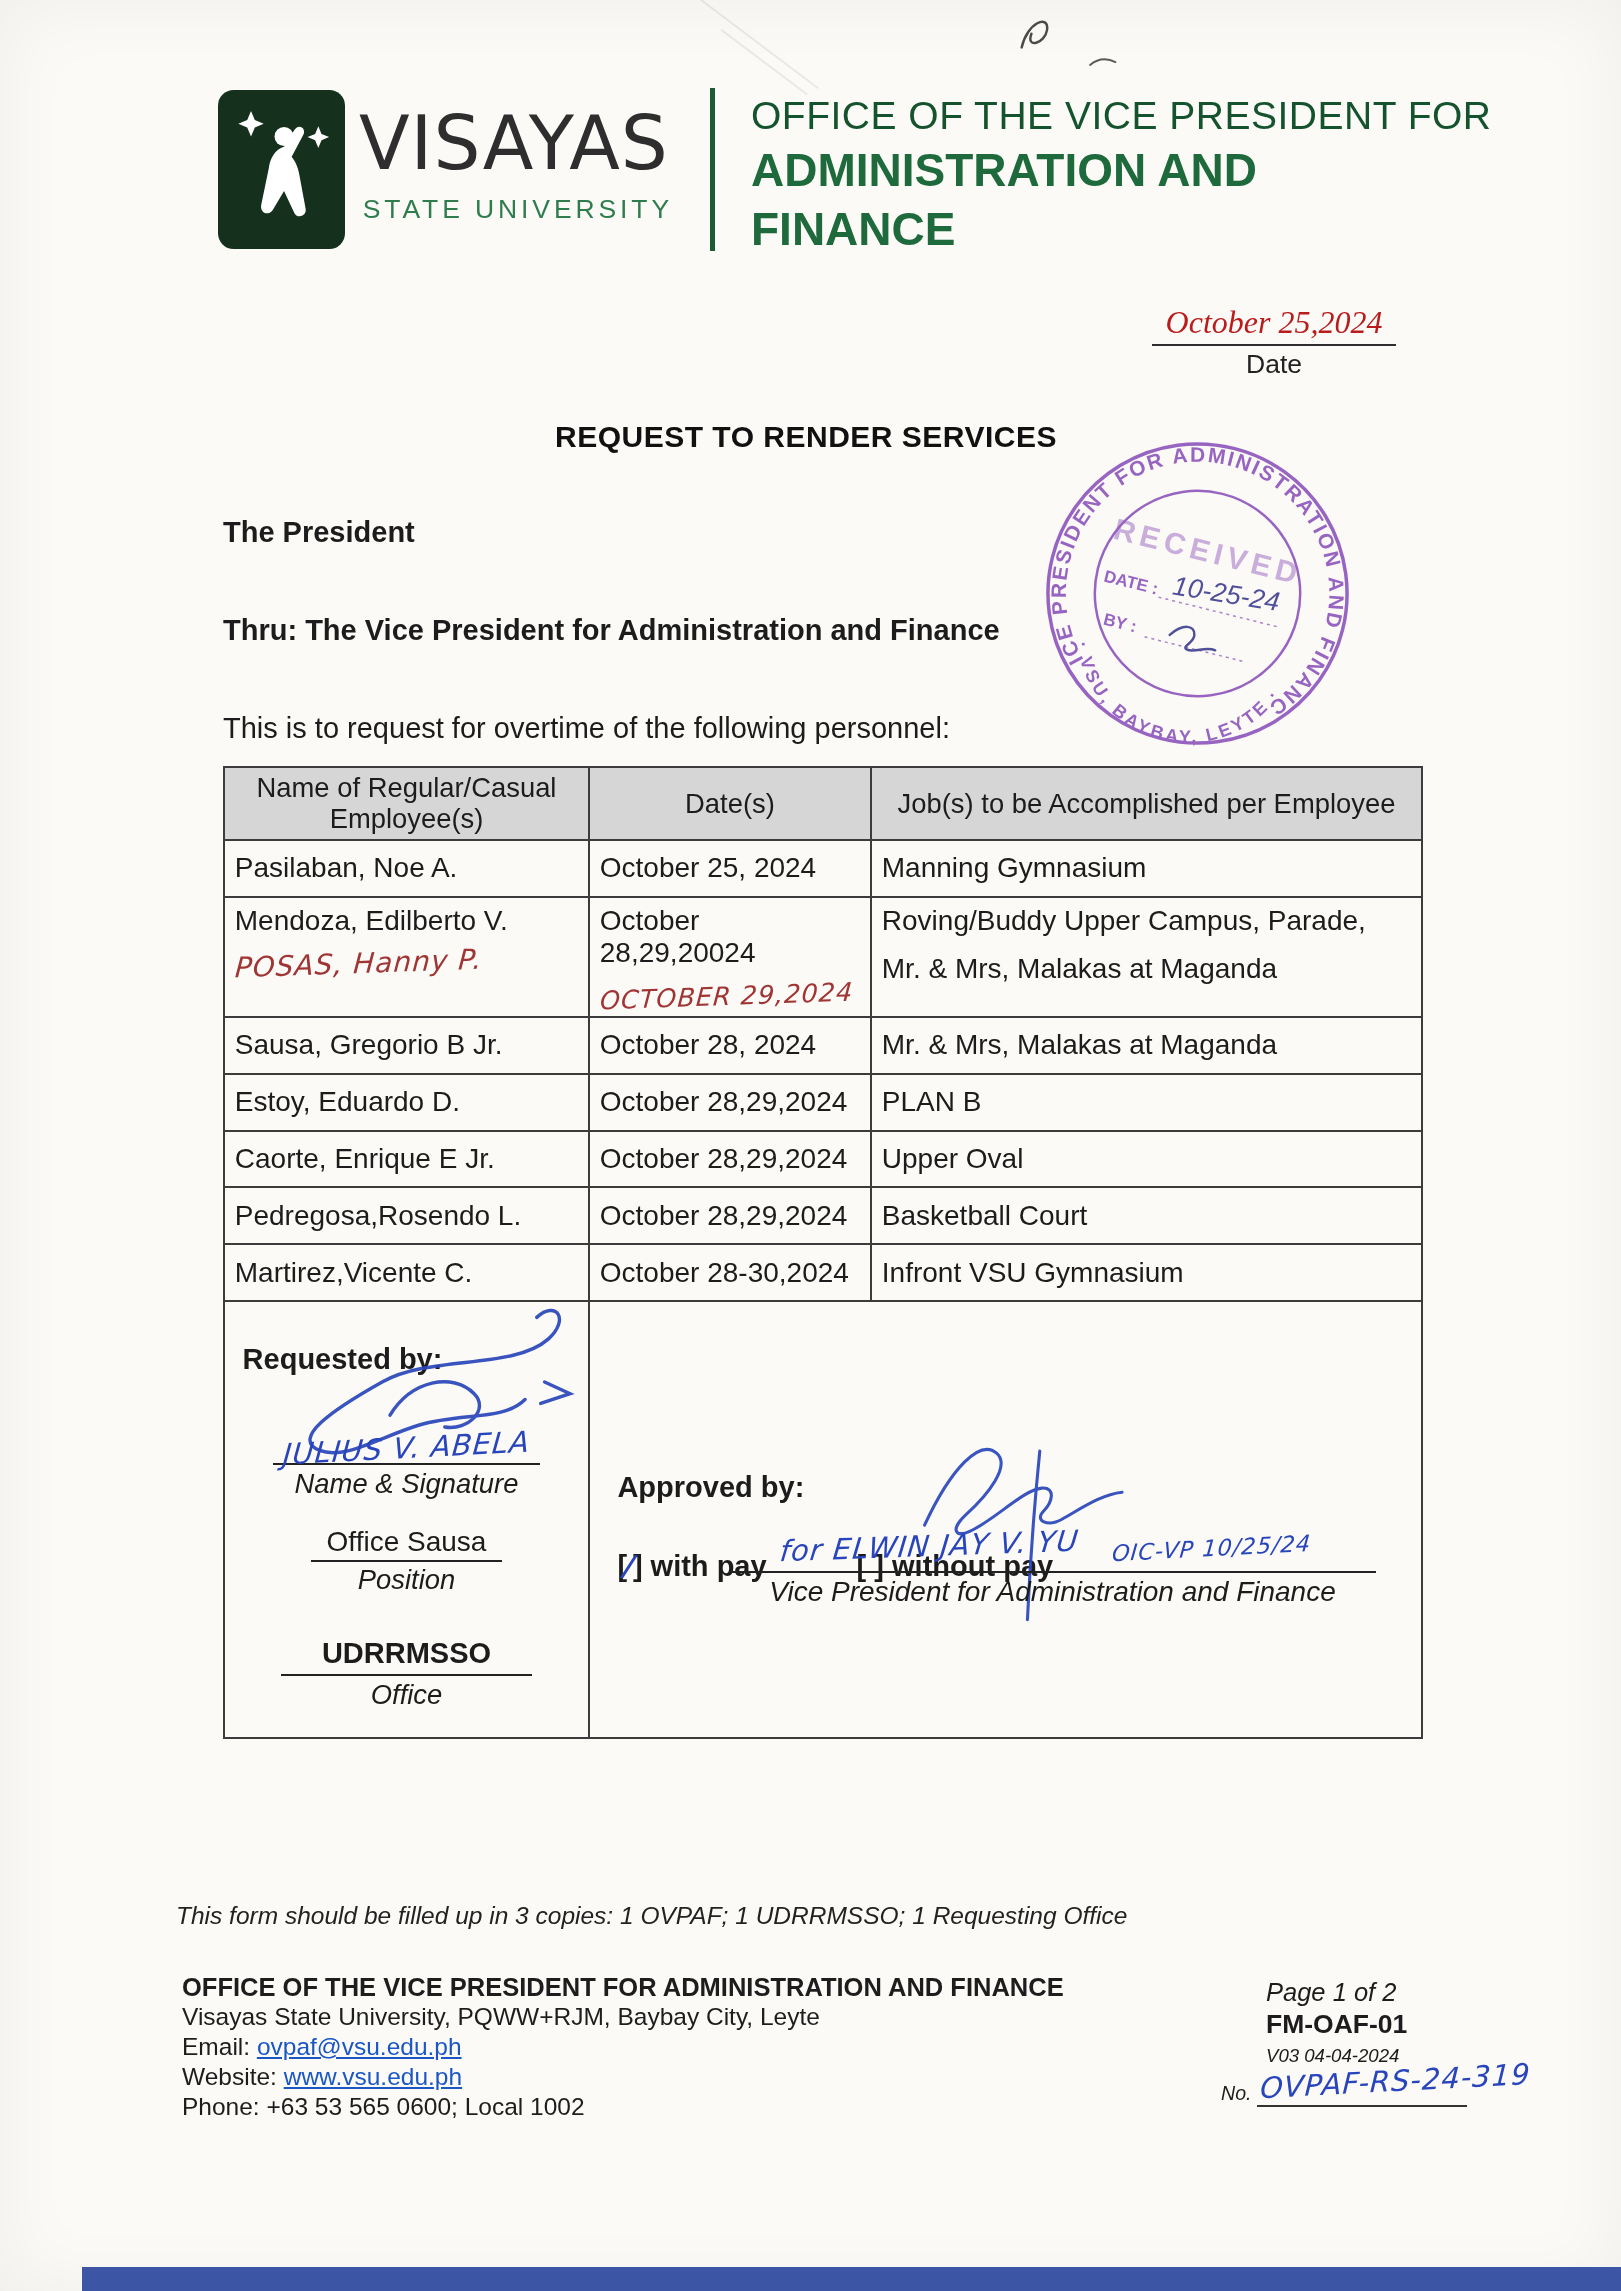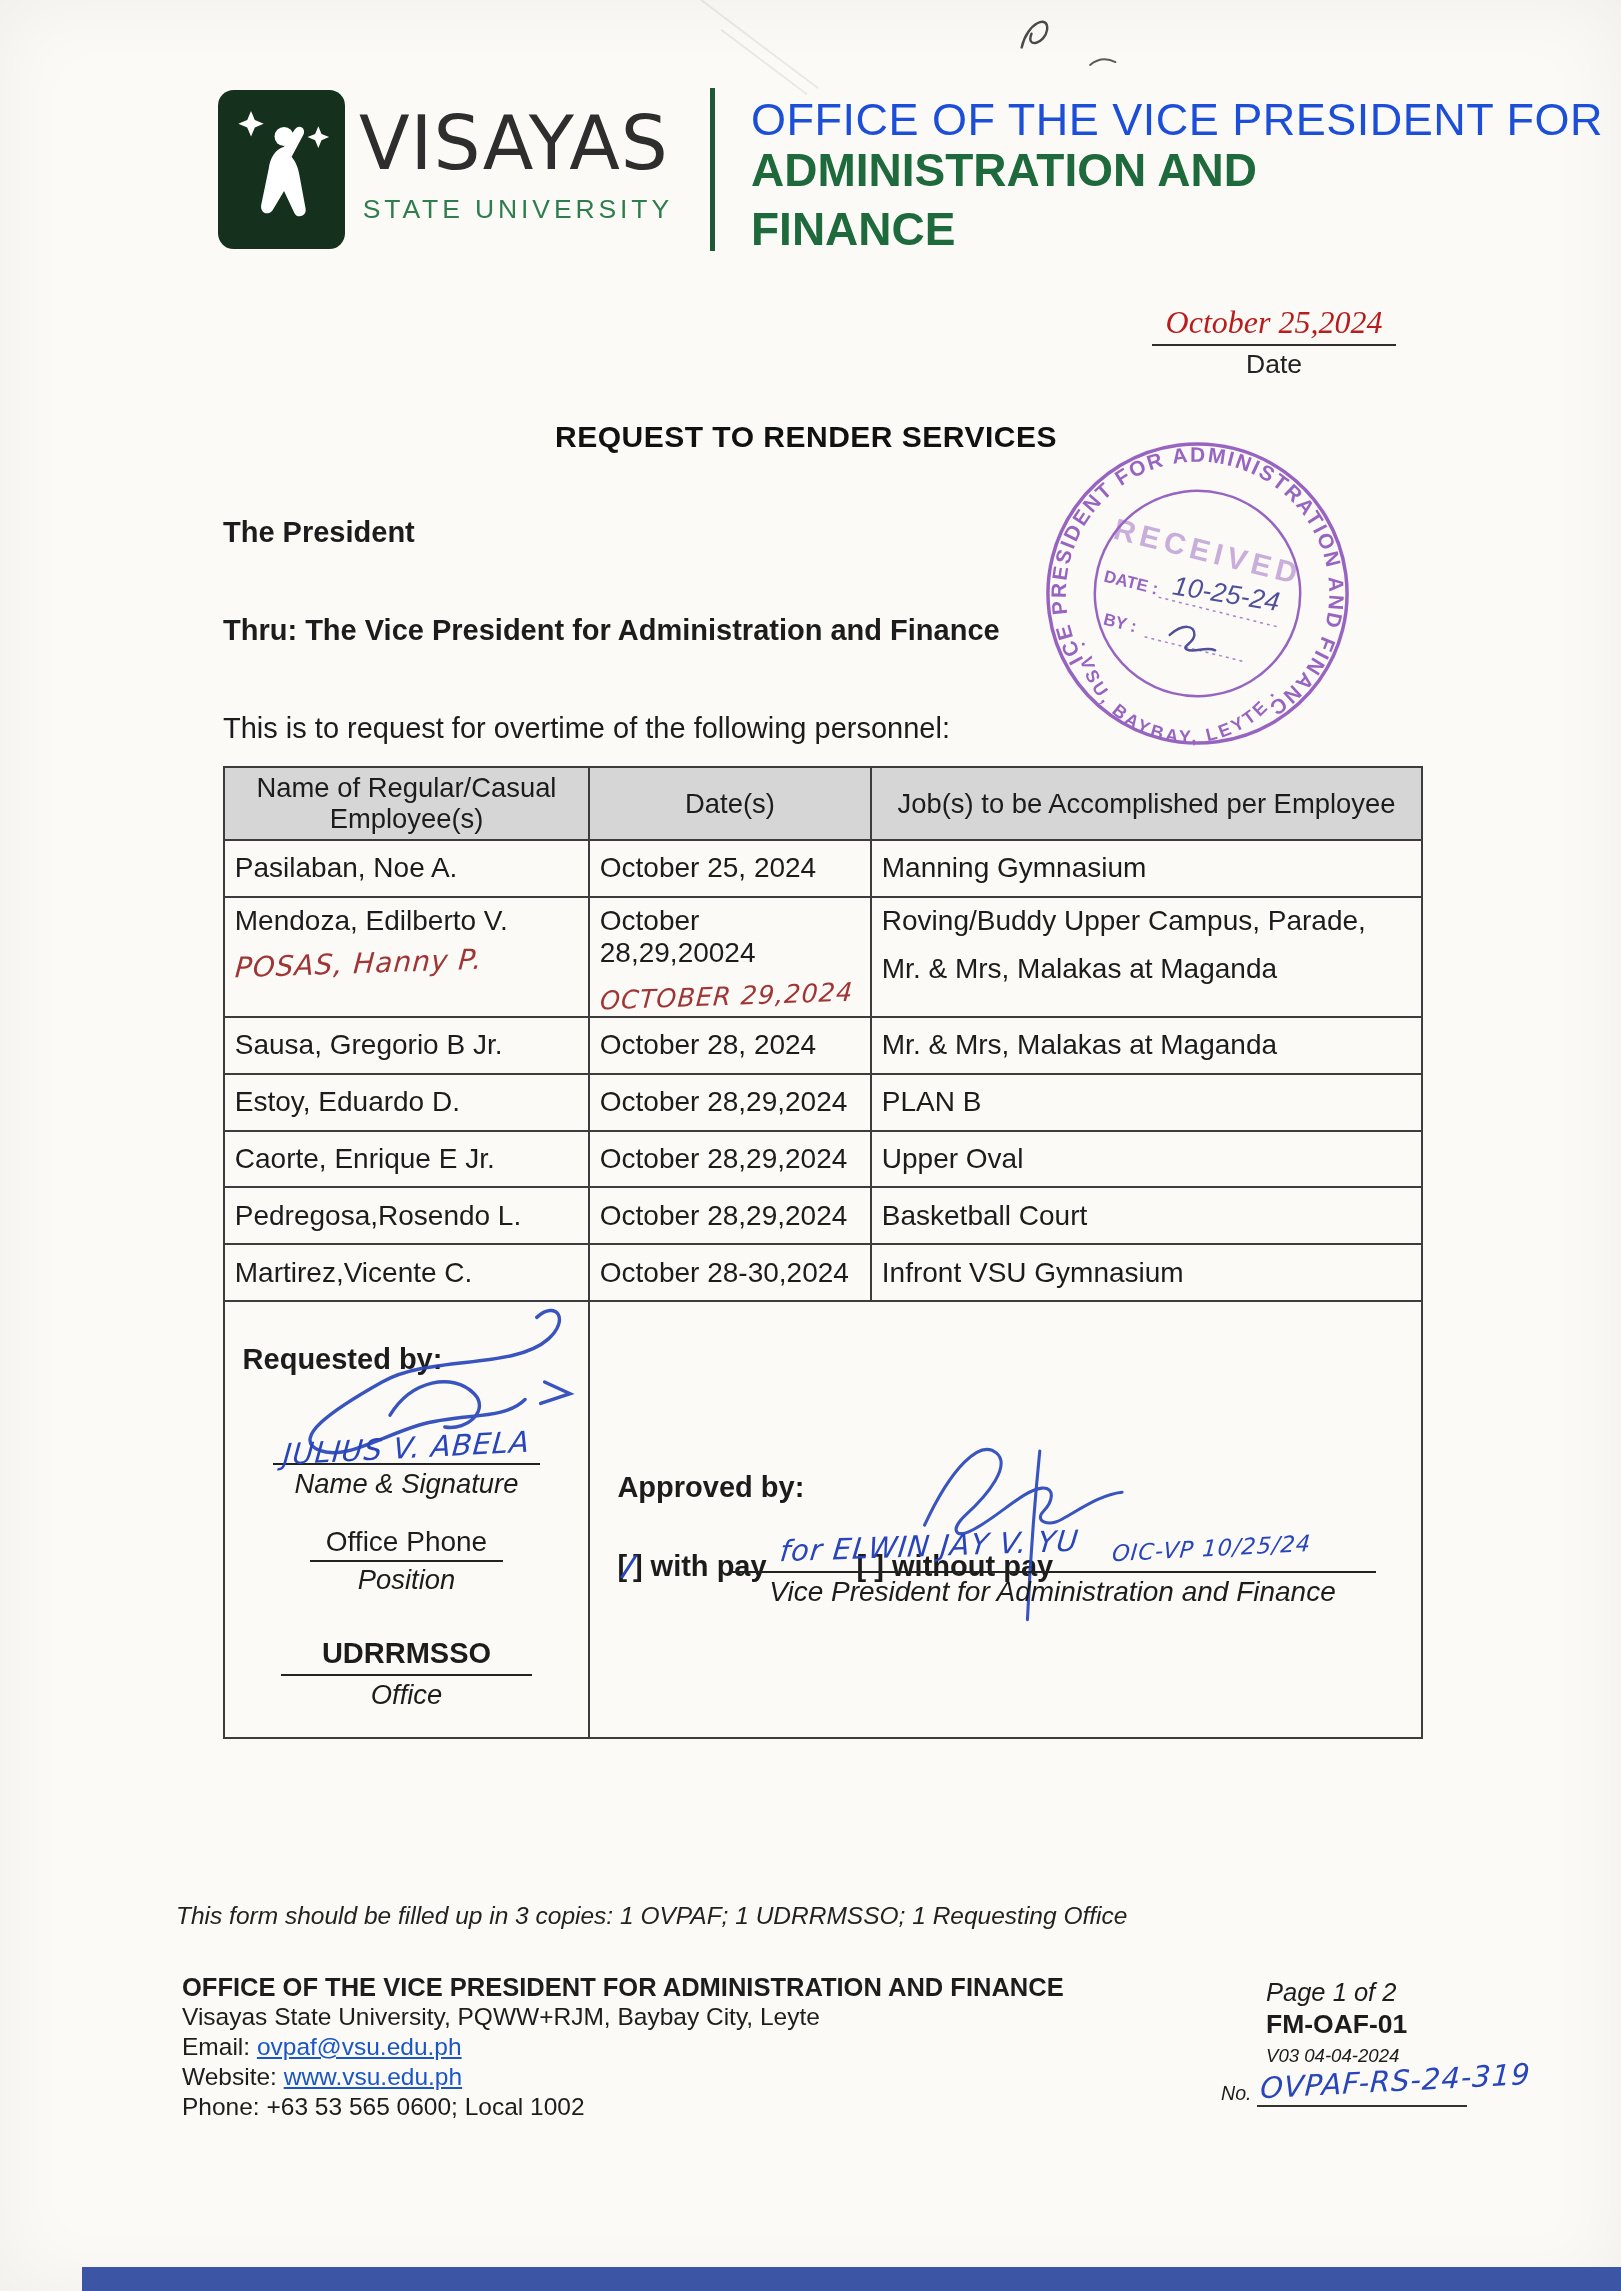--- a/index.html
+++ b/index.html
@@ -10,21 +10,21 @@
     box-shadow: inset 0 0 78px rgba(0,0,0,0.05);
   }
   .abs { position:absolute; }
 
   
   .logo { left:218px; top:90px; width:127px; height:159px; background:#15301c; border-radius:15.7px; }
   .logo svg { width:100%; height:100%; }
   .uni-name { left:359px; top:100px; font-size:74px; letter-spacing:1px; color:#2e2e2e; font-family:"DejaVu Sans", sans-serif; }
   .uni-sub { left:359px; top:194px; width:314px; text-align:right; font-size:26.5px; letter-spacing:3.9px; color:#2f7d4e; }
   .hdr-divider { left:710px; top:88px; width:4.9px; height:163px; background:#1d5a35; }
-  .office1 { left:751px; top:94px; font-size:45px; color:#1d4ed8; letter-spacing:0.5px; }
+  .office1 { left:751px; top:94px; font-size:39px; color:#14532d; letter-spacing:0.5px; }
   .office2 { left:751px; top:143px; font-size:46px; font-weight:bold; color:#1e6a3d; }
   .office3 { left:751px; top:202px; font-size:46px; font-weight:bold; color:#1e6a3d; }
 
   
   .date-block { left:1127px; top:304px; width:294px; text-align:center; }
   .date-value { display:inline-block; font-family:"Liberation Serif", serif; font-style:italic; font-size:32px; color:#b91c1c;
                 border-bottom:2.9px solid #2e2e2e; padding:0 13.7px 2.9px; }
   .date-label { font-size:26.5px; margin-top:2.9px; color:#222; }
   .doc-title { left:223px; top:420px; width:1166px; text-align:center; font-size:30px; font-weight:bold; letter-spacing:0.5px; color:#111; }
   .addr-to   { left:223px; top:516px; font-size:29px; font-weight:bold; }
@@ -217,21 +217,21 @@
               <path d="M150 130 c22 -36 64 -44 86 -22 c16 16 -6 38 -30 34"></path>
               <path d="M308 96 l26 12 l-30 10"></path>
             </g>
           </svg>
           <div class="sig-hand-name">
             <span class="hand hand-blue">JULIUS V. ABELA</span>
           </div>
           <div class="sig-line"></div>
           <div class="sig-label">Name &amp; Signature</div>
           <div class="sig-center">
-            <span class="sig-underlined">Office Phone</span>
+            <span class="sig-underlined">Office Sausa</span>
           </div>
           <div class="sig-label">Position</div>
           <div class="sig-center">
             <span class="sig-underlined office-v">UDRRMSSO</span>
           </div>
           <div class="sig-label">Office</div>
         </td>
         <td class="sig-cell" colspan="2">
           <div class="sig-head" style="margin-left:17.6px;">Approved by:</div>
           <div class="pay-line">

